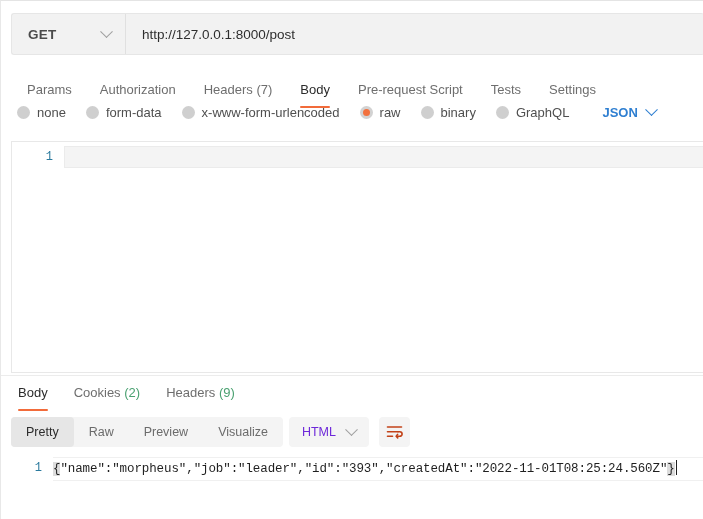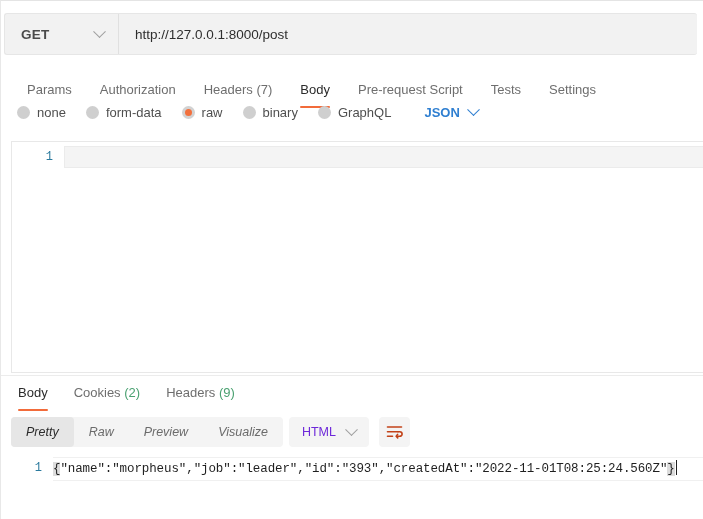--- a/index.html
+++ b/index.html
@@ -18,21 +18,21 @@
     height: 519px;
     background: #ffffff;
     border-top: 1px solid #e4e4e4;
     border-left: 1px solid #e8e8e8;
   }
 
   
   .url-bar {
     position: absolute;
     top: 12px;
-    left: 3px;
+    left: 10px;
     width: 693px;
     height: 42px;
     background: #f2f2f2;
     border: 1px solid #e6e6e6;
     border-right: none;
     border-radius: 3px;
     display: flex;
     align-items: stretch;
   }
   .method-box {
@@ -227,21 +227,20 @@
     align-items: center;
     gap: 6px;
   }
   .seg-group {
     display: flex;
     align-items: center;
     background: #f4f4f4;
     border-radius: 4px;
     height: 30px;
     padding: 0;
-    font-style: italic;
   }
   .seg {
     height: 30px;
     display: flex;
     align-items: center;
     padding: 0 15px;
     font-size: 12.5px;
     color: #6b6b6b;
     cursor: pointer;
     border-radius: 4px;
@@ -349,20 +348,24 @@
   </div>
 
   <div class="radio-row">
     <div class="radio-item">
       <span class="radio"></span>
       <span>none</span>
     </div>
     <div class="radio-item">
       <span class="radio"></span>
       <span>form-data</span>
+    </div>
+    <div class="radio-item">
+      <span class="radio"></span>
+      <span>x-www-form-urlencoded</span>
     </div>
     <div class="radio-item">
       <span class="radio sel"></span>
       <span>raw</span>
     </div>
     <div class="radio-item">
       <span class="radio"></span>
       <span>binary</span>
     </div>
     <div class="radio-item">

